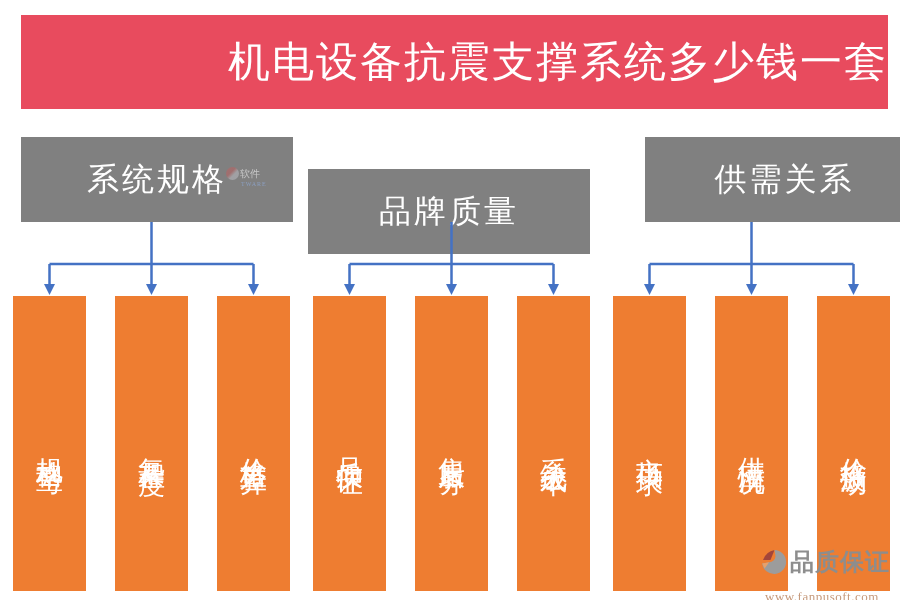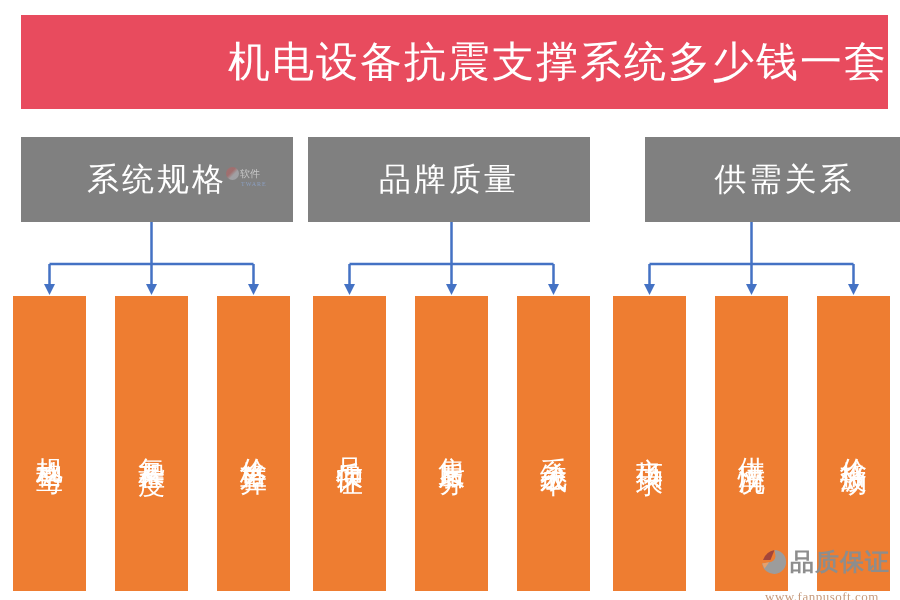--- a/index.html
+++ b/index.html
@@ -43,21 +43,21 @@
     align-items: center;
     justify-content: center;
   }
   .cat-box .cat-label {
     color: var(--label_text, #ffffff);
     font-size: 32px;
     letter-spacing: 3px;
     white-space: nowrap;
   }
   .cat-box-0 { left: 21px;  width: 272px; }
-  .cat-box-1 { left: 308px; width: 282px; }
+  .cat-box-1 { left: 308px; width: 282px; margin-top: 32px; }
   .cat-box-2 { left: 645px; width: 279px; }
 
   
   .connectors {
     position: absolute;
     left: 0; top: 0;
     width: 900px; height: 600px;
     pointer-events: none;
   }
   .conn {

